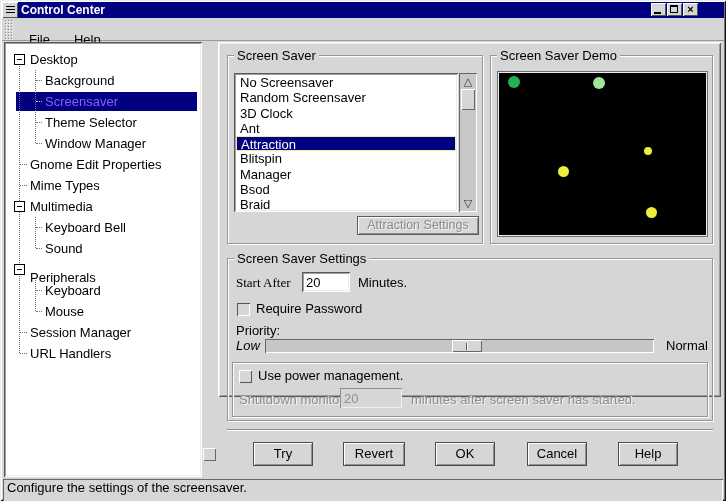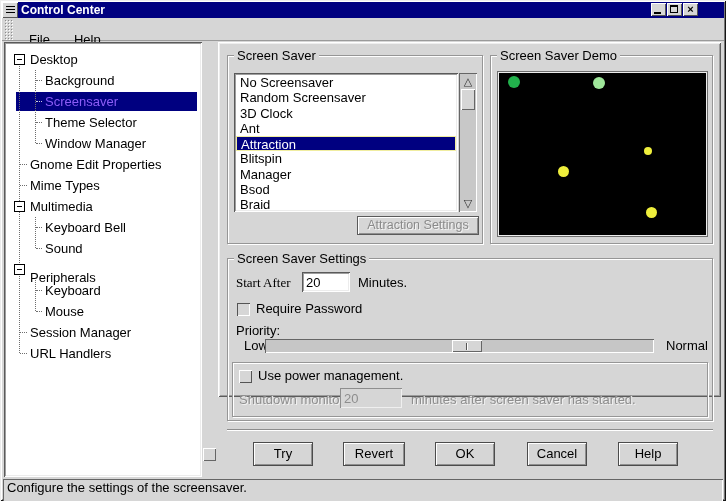--- a/index.html
+++ b/index.html
@@ -262,21 +262,21 @@
       <span class="frame-label">Screen Saver Settings</span>
 
       <span class="lbl" style="left:8px;top:16px;font-family:Liberation Serif, serif;">Start After</span>
       <input class="txt-input" style="left: 74px; top: 13px; width: 48px; height: 20px;" value="20">
       <span class="lbl" style="left:130px;top:16px;">Minutes.</span>
 
       <div class="checkbox cb-sunken" style="left:9px;top:44px;"></div>
       <span class="lbl" style="left:28px;top:42px;">Require Password</span>
 
       <span class="lbl" style="left:8px;top:64px;">Priority:</span>
-      <span class="lbl" style="left:16px;top:79px;">Low</span>
+      <span class="lbl" style="left:8px;top:79px;font-style:italic;">Low</span>
       <div id="prio-track" class="b-in1">
         <div id="prio-thumb" style="left: 187px;">
           <div id="prio-tick"></div>
         </div>
       </div>
       <span class="lbl" style="left:438px;top:79px;">Normal</span>
 
       <div id="power-frame">
         <div class="checkbox cb-raised" style="left:6px;top:7px;"></div>
         <span class="lbl" style="left:25px;top:5px;">Use power management.</span>

